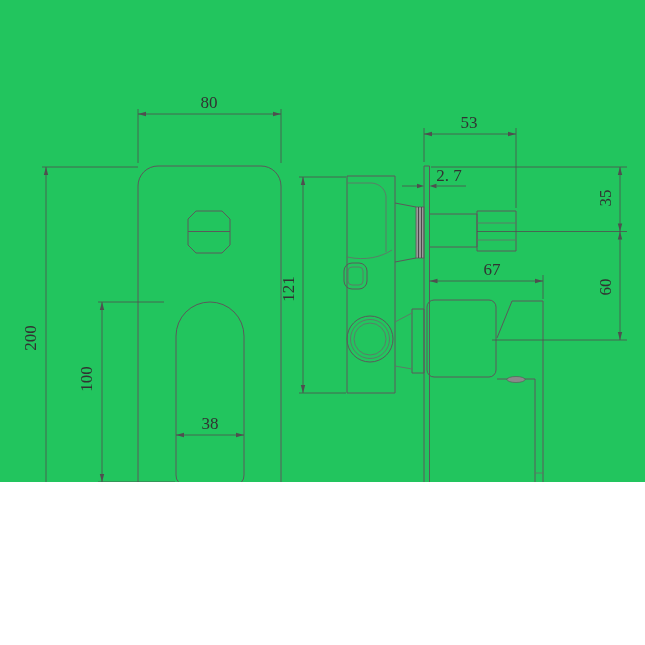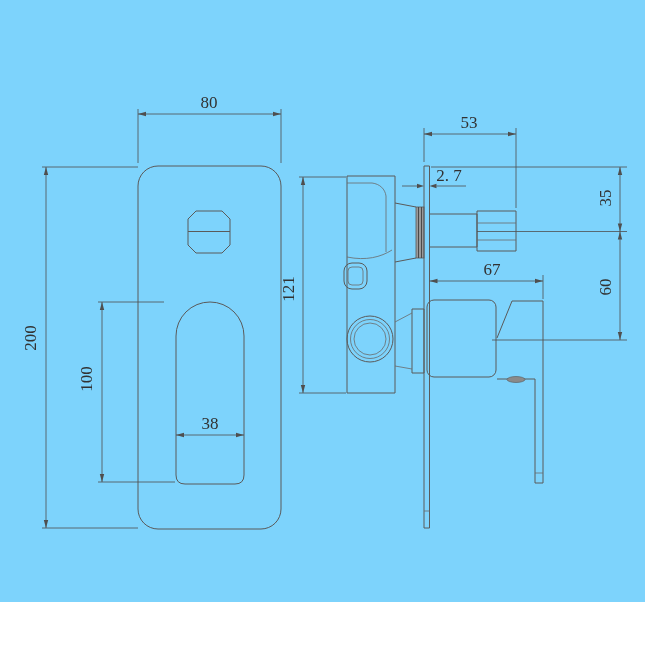--- a/index.html
+++ b/index.html
@@ -1,16 +1,16 @@
 <!DOCTYPE html>
 <html><head>
 <meta charset="utf-8">
 <style>
   html,body{margin:0;padding:0;background:#ffffff;}
-  .canvas{position:relative;width:645px;height:602px;background:#7dd3fc;overflow:hidden;
+  .canvas{position:relative;width:645px;height:482px;background:#22c55e;overflow:hidden;
           font-family:"Liberation Serif", serif;}
   svg{display:block;}
   .geo{stroke:#5a5a5a;stroke-width:1;fill:none;stroke-linejoin:round;stroke-linecap:butt;}
   .geo-thin{stroke:#6a6a6a;stroke-width:.8;fill:none;}
   .dim{stroke:#4f4f4f;stroke-width:.8;fill:none;}
   .arr{fill:#4f4f4f;stroke:none;}
   .dim-text{font-family:"Liberation Serif", serif;font-size:17px;fill:#323232;}
   .thread{fill:#9a9a9a;stroke:#5a5a5a;stroke-width:.8;}
   .threadline{stroke:#4a4a4a;stroke-width:1;}
   .lens{fill:#8a8a8a;stroke:#555;stroke-width:.6;}

